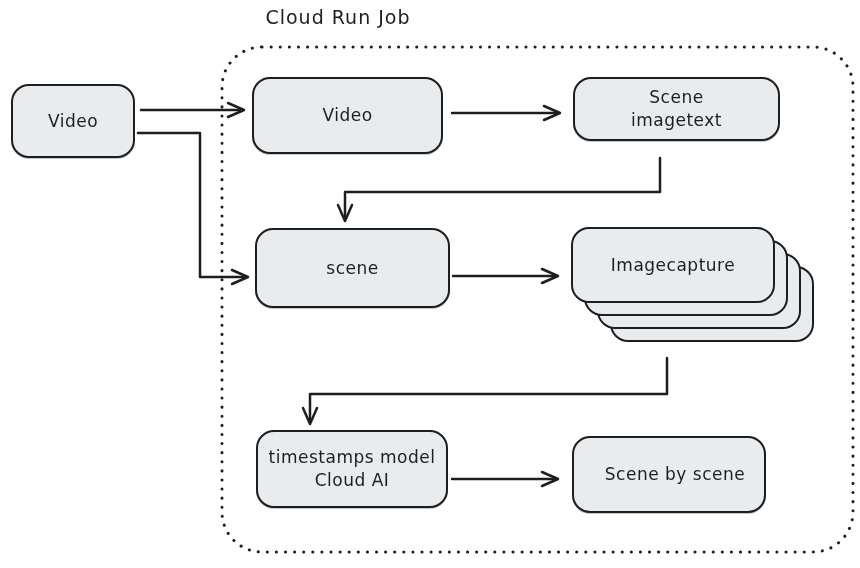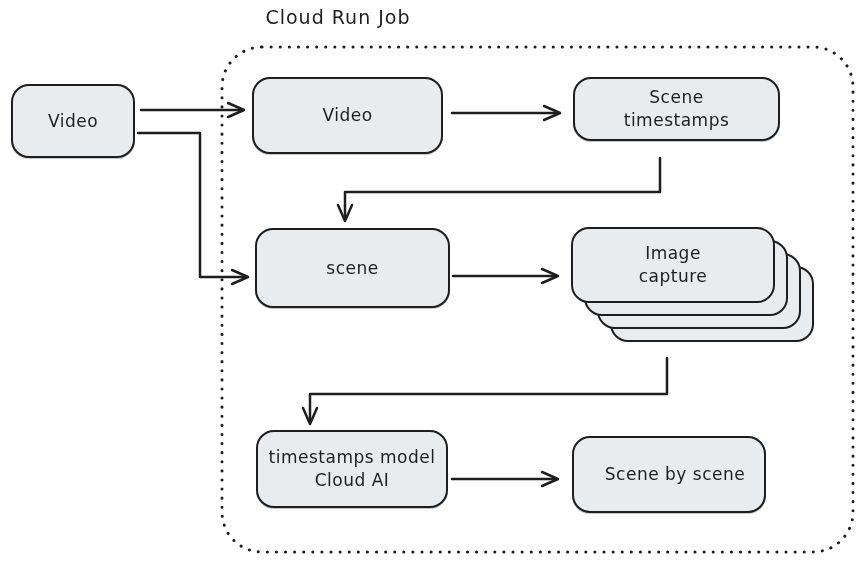--- a/index.html
+++ b/index.html
@@ -66,21 +66,20 @@
   #stack-card-2 { left: 597px; top: 253px; }
   #stack-card-1 { left: 584px; top: 240px; }
   #node-image-capture {
     left: 571px; top: 227px; width: 204px; height: 76px;
     position: absolute;
     box-sizing: border-box;
     background: #e9ecef;
     border: 2.5px solid #1e1e1e;
     border-radius: 18px;
     display: flex;
-    flex-direction: column;
     align-items: center;
     justify-content: center;
     font-size: 17px;
     line-height: 1.35;
     letter-spacing: 0.5px;
     text-align: center;
   }
 </style>
 </head>
 <body>
@@ -132,21 +131,21 @@
   <div class="node" id="node-video">
     <span>Video</span>
   </div>
 
   <div class="node" id="node-video-intelligence">
     <span>Video</span>
   </div>
 
   <div class="node" id="node-scene-timestamps">
     <span>Scene</span>
-    <span>timestamps</span>
+    <span>imagetext</span>
   </div>
 
   <div class="node" id="node-ffmpeg">
     <span>scene</span>
   </div>
 
   <div class="stack-card" id="stack-card-3"></div>
   <div class="stack-card" id="stack-card-2"></div>
   <div class="stack-card" id="stack-card-1"></div>
   <div id="node-image-capture">

